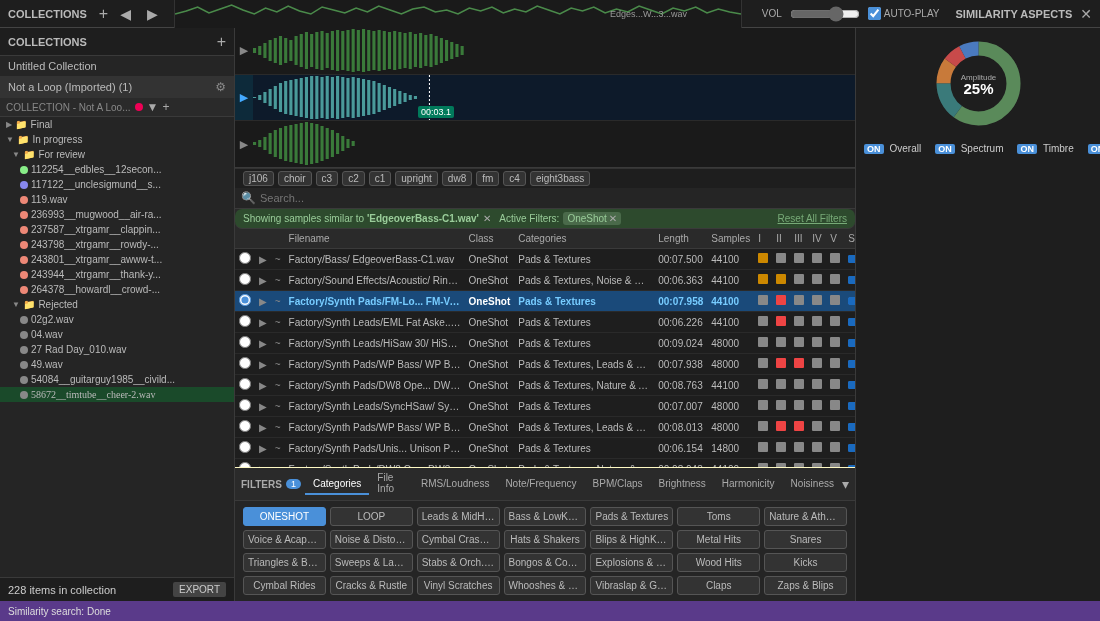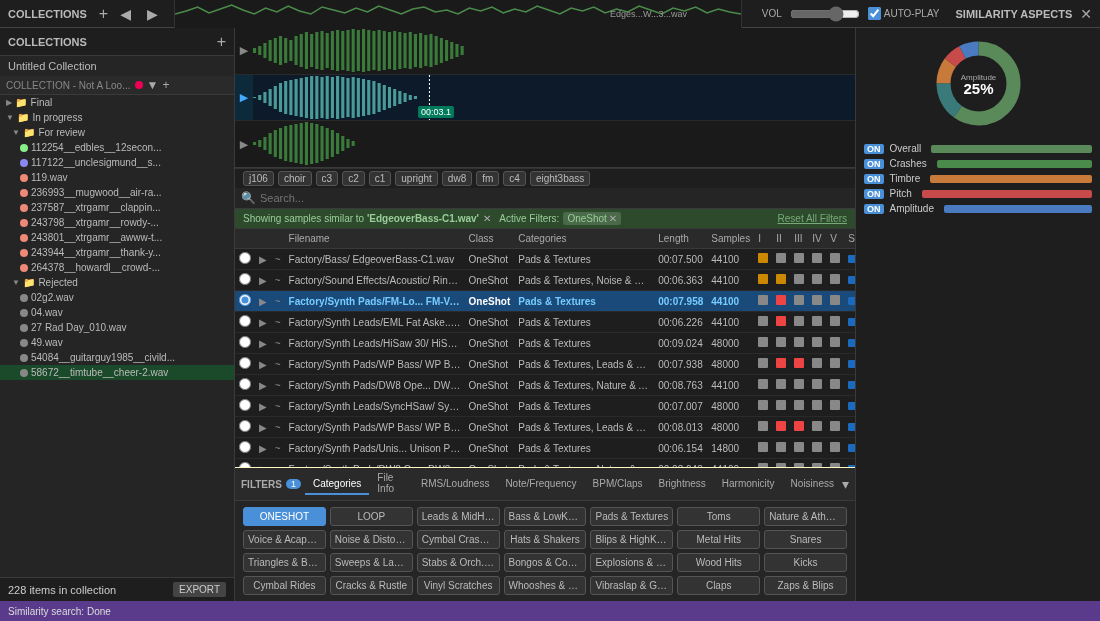--- a/index.html
+++ b/index.html
@@ -22,41 +22,41 @@
     .sidebar-header { display: flex; align-items: center; justify-content: space-between; padding: 4px 8px; background: #1e1e1e; border-bottom: 1px solid #3a3a3a; height: 28px; }
     .sidebar-add-btn { background: none; border: none; color: #aaa; cursor: pointer; font-size: 16px; }
     .collection-item { padding: 4px 8px; font-size: 11px; color: #bbb; cursor: pointer; display: flex; align-items: center; gap: 4px; }
     .collection-item.active { background: #333; }
     .collection-gear { font-size: 12px; color: #888; }
     .coll-label { display: flex; align-items: center; gap: 4px; font-size: 10px; color: #888; padding: 2px 6px; background: #2a2a2a; border-bottom: 1px solid #3a3a3a; }
     .coll-dot-red { width: 8px; height: 8px; border-radius: 50%; background: #e05; flex-shrink: 0; }
     .coll-btn { background: none; border: none; color: #aaa; cursor: pointer; font-size: 12px; }
     .tree { overflow-y: auto; flex: 1; }
     .tree-item { display: flex; align-items: center; padding: 2px 6px; font-size: 10px; color: #bbb; cursor: pointer; gap: 3px; }
-    .tree-item.selected { background: #1a4a7a; }
+    .tree-item.selected { background: #1a4a7a; font-family: Liberation Serif, serif; }
     .tree-item .arrow { font-size: 8px; color: #888; }
     .tree-item .folder-icon { color: #7a7; font-size: 10px; }
     .tree-sub { padding-left: 12px; }
     .tree-sub2 { padding-left: 20px; }
     .collection-footer { padding: 4px 8px; border-top: 1px solid #3a3a3a; display: flex; align-items: center; justify-content: space-between; background: #1e1e1e; }
     .export-btn { background: #444; border: none; color: #ccc; cursor: pointer; font-size: 10px; padding: 2px 6px; border-radius: 2px; }
 
     
     .waveform-area { height: 140px; background: #1a1a1a; display: flex; flex-direction: row; position: relative; border-bottom: 1px solid #3a3a3a; }
     .waveform-row { display: flex; align-items: center; flex: 1; position: relative; overflow: hidden; }
     .waveform-play-btn { width: 18px; height: 100%; display: flex; align-items: center; justify-content: center; color: #888; cursor: pointer; flex-shrink: 0; }
     .waveform-canvas { flex: 1; height: 100%; position: relative; overflow: hidden; }
     .waveform-tags { display: flex; align-items: center; gap: 4px; padding: 2px 8px; flex-wrap: wrap; background: #1e1e1e; border-top: 1px solid #333; }
     .tag { background: #333; border: 1px solid #555; border-radius: 3px; padding: 1px 5px; font-size: 10px; color: #bbb; cursor: pointer; }
     .search-row { display: flex; align-items: center; padding: 3px 6px; background: #252525; border-bottom: 1px solid #3a3a3a; gap: 4px; }
     .search-icon-span { color: #888; font-size: 12px; }
     .search-input { background: none; border: none; color: #bbb; font-size: 11px; flex: 1; outline: none; }
 
     
-    .filter-bar { background: #2d4a2d; padding: 3px 8px; font-size: 10px; color: #9c9; display: flex; align-items: center; gap: 4px; border-bottom: 1px solid #3a3a3a; }
+    .filter-bar { background: #2d4a2d; padding: 3px 8px; font-size: 10px; color: #9c9; display: flex; align-items: center; gap: 4px; border-bottom: 1px solid #3a3a3a; border-radius: 7px; }
     .filter-tag { background: #4a6a4a; border-radius: 3px; padding: 1px 4px; display: flex; align-items: center; gap: 2px; }
     .filter-close { cursor: pointer; color: #aaa; }
     .reset-btn { margin-left: auto; background: none; border: none; color: #7a7; cursor: pointer; font-size: 10px; text-decoration: underline; }
 
     
     .table-container { flex: 1; overflow-y: auto; overflow-x: hidden; background: #1e1e1e; }
     table { width: 100%; border-collapse: collapse; font-size: 10px; }
     thead { background: #2a2a2a; position: sticky; top: 0; z-index: 2; }
     thead th { padding: 4px 4px; text-align: left; color: #aaa; border-bottom: 1px solid #3a3a3a; white-space: nowrap; font-weight: normal; cursor: pointer; }
     tbody tr { border-bottom: 1px solid #2a2a2a; }
@@ -76,21 +76,21 @@
     .ftab { padding: 4px 8px; font-size: 10px; color: #aaa; cursor: pointer; border-bottom: 2px solid transparent; }
     .ftab.active { color: #fff; border-bottom: 2px solid #4a90d9; }
     .filters-expand { margin-left: auto; background: none; border: none; color: #aaa; cursor: pointer; font-size: 14px; }
     .category-grid { display: grid; grid-template-columns: repeat(7, 1fr); gap: 4px; padding: 6px 8px; }
     .cat-btn { background: #333; border: 1px solid #555; border-radius: 3px; padding: 3px 4px; font-size: 10px; color: #bbb; cursor: pointer; text-align: center; white-space: nowrap; overflow: hidden; text-overflow: ellipsis; }
     .cat-btn.active { background: #4a90d9; border-color: #4a90d9; color: #fff; }
 
     
     .similarity-panel { width: 245px; background: #1e1e1e; border-left: 1px solid #3a3a3a; display: flex; flex-direction: column; overflow: hidden; flex-shrink: 0; }
     .sim-chart-area { display: flex; align-items: center; justify-content: center; padding: 8px; position: relative; }
-    .sim-legend { padding: 4px 8px; display: flex; flex-direction: column; gap: 4px; }
+    .sim-legend { padding: 4px 8px; display: flex; flex-direction: row; gap: 4px; }
     .sim-legend-item { display: flex; align-items: center; gap: 6px; font-size: 10px; }
     .on-badge { background: #4a90d9; border-radius: 2px; padding: 0 3px; font-size: 9px; color: #fff; font-weight: bold; }
 
     
     .status-bar { background: #5a3a8a; height: 20px; display: flex; align-items: center; padding: 0 8px; font-size: 10px; color: #ddd; }
 
     
     ::-webkit-scrollbar { width: 6px; height: 6px; }
     ::-webkit-scrollbar-track { background: #1a1a1a; }
     ::-webkit-scrollbar-thumb { background: #444; border-radius: 3px; }
@@ -128,20 +128,24 @@
 
 <div class="main">
 
   <div class="sidebar">
     <div class="sidebar-header">
       <span style="font-size:11px;font-weight:bold;color:#bbb;">COLLECTIONS</span>
       <button class="sidebar-add-btn">+</button>
     </div>
     <div class="collection-item">
       <span>Untitled Collection</span>
+    </div>
+    <div class="collection-item active" style="justify-content:space-between;">
+      <span>Not a Loop (Imported) (1)</span>
+      <span class="collection-gear">⚙</span>
     </div>
     <div class="coll-label">
       <span>COLLECTION - Not A Loo...</span>
       <span class="coll-dot-red"></span>
       <button class="coll-btn">▼</button>
       <button class="coll-btn">+</button>
     </div>
     <div class="tree">
 
       <div class="tree-item">
@@ -715,21 +719,21 @@
       </svg>
     </div>
     <div class="sim-legend">
       <div class="sim-legend-item">
         <span class="on-badge">ON</span>
         <span>Overall</span>
         <div style="flex:1;height:8px;background:#5a8a5a;border-radius:2px;margin-left:4px;"></div>
       </div>
       <div class="sim-legend-item">
         <span class="on-badge">ON</span>
-        <span>Crashes</span>
+        <span>Spectrum</span>
         <div style="flex:1;height:8px;background:#4a8a4a;border-radius:2px;margin-left:4px;"></div>
       </div>
       <div class="sim-legend-item">
         <span class="on-badge">ON</span>
         <span>Timbre</span>
         <div style="flex:1;height:8px;background:#c87a3a;border-radius:2px;margin-left:4px;"></div>
       </div>
       <div class="sim-legend-item">
         <span class="on-badge">ON</span>
         <span>Pitch</span>

